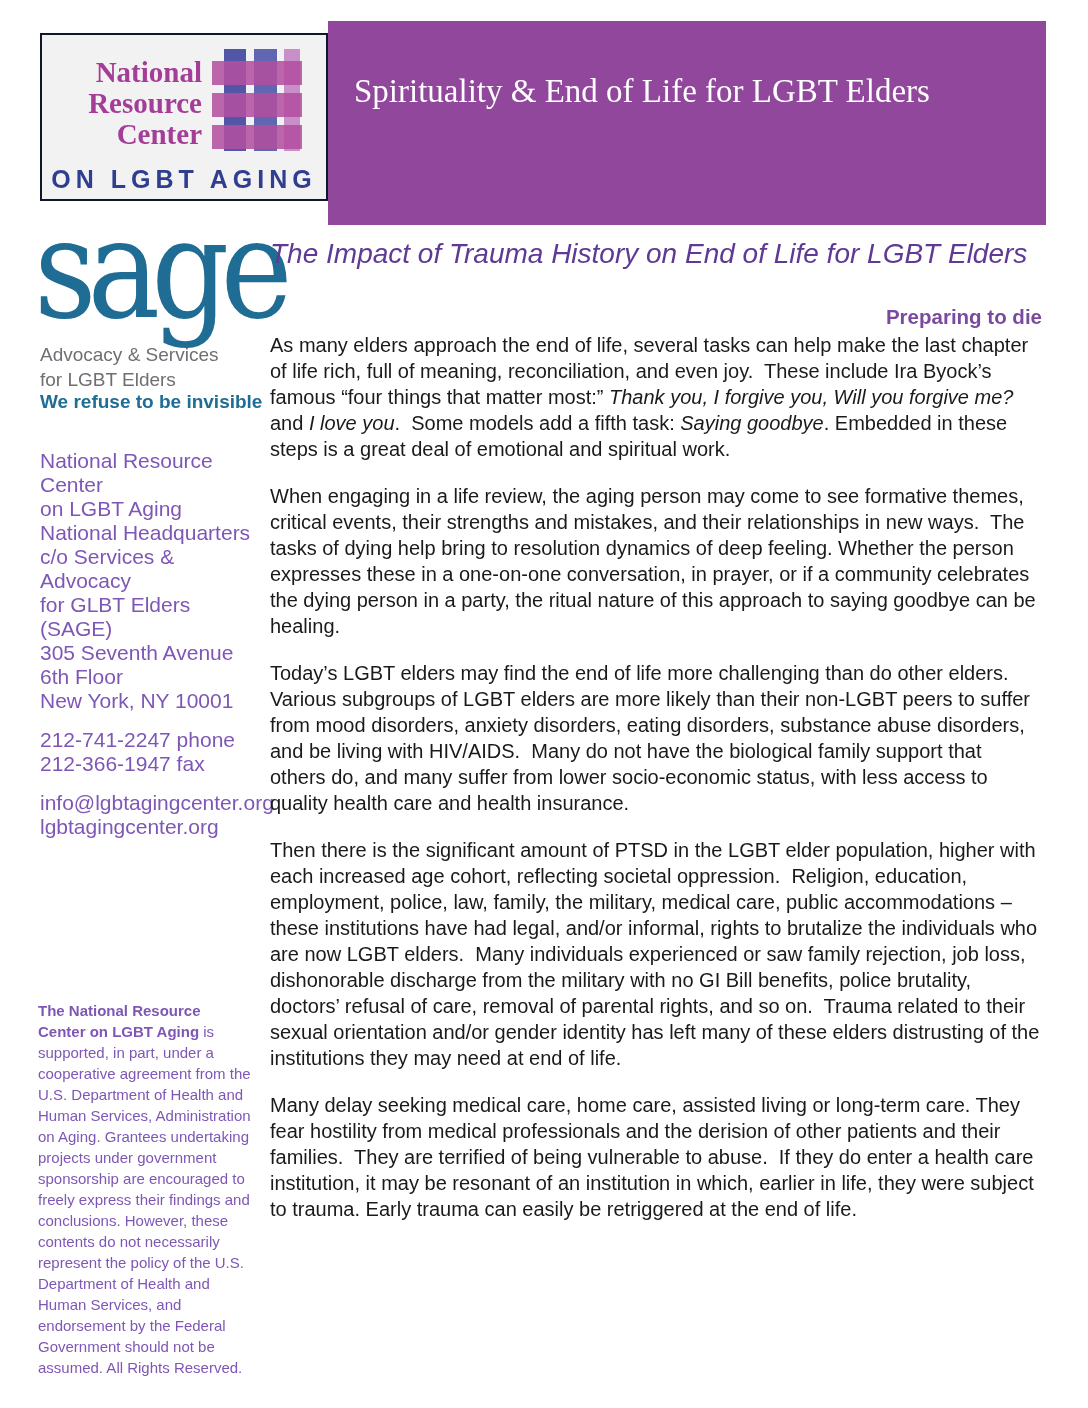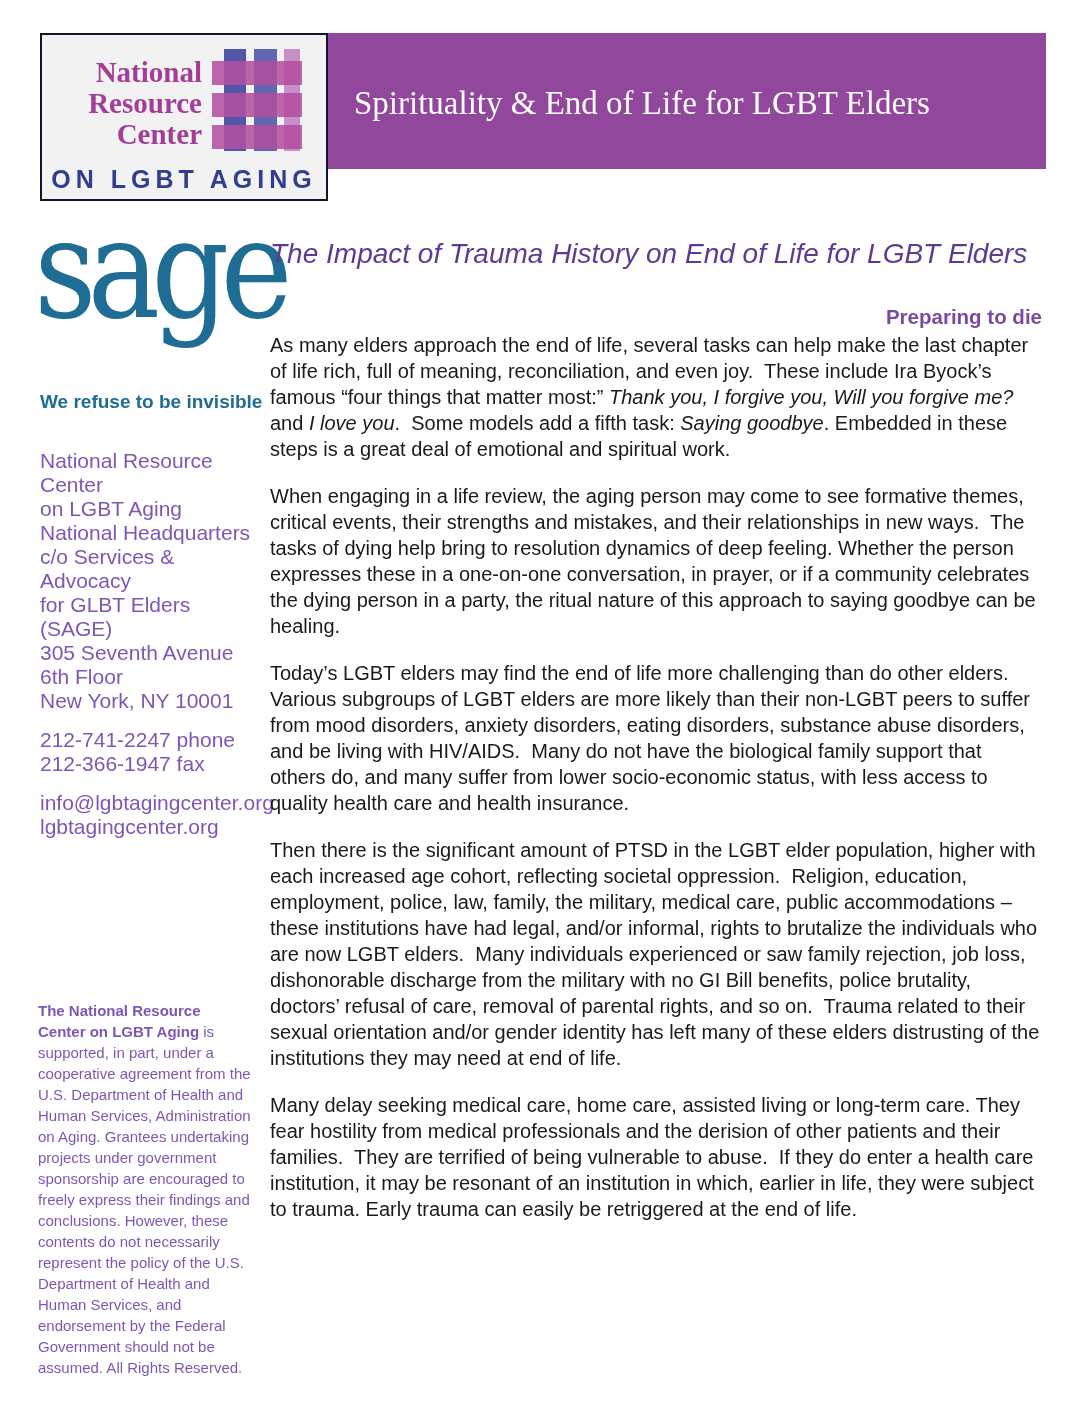--- a/index.html
+++ b/index.html
@@ -23,21 +23,21 @@
   .plaid .v1 { left:12px; width:22px; background:var(--plaid-blue1); }
   .plaid .v2 { left:42px; width:23px; background:var(--plaid-blue2); }
   .plaid .v3 { left:72px; width:16px; background:var(--plaid-pink); }
   .plaid .h { position:absolute; left:0; right:0; height:24px; background:rgba(178,79,158,0.87); }
   .plaid .h1 { top:12px; } .plaid .h2 { top:44px; } .plaid .h3 { top:76px; }
   .on-lgbt {
     position:absolute; left:0; right:0; top:130px; text-align:center;
     color:var(--logo-blue); font-weight:bold; font-size:25px; letter-spacing:5px;
   }
   .banner {
-    position:absolute; left:328px; top:33px; width:718px; height:136px;
+    position:absolute; left:328px; top:21px; width:718px; height:204px;
     background:var(--banner-purple);
   }
   .banner-title {
     position:absolute; left:26px; top:52px;
     font-family:"Liberation Serif", serif; font-size:33px; color:#ffffff; white-space:nowrap;
   }
 
   
   .sage-wordmark {
     position:absolute; left:34px; top:200px; line-height:1;
@@ -94,20 +94,24 @@
       <i class="h h3"></i>
     </div>
     <div class="on-lgbt">ON LGBT AGING</div>
   </div>
 
   <div class="banner">
     <div class="banner-title">Spirituality &amp; End of Life for LGBT Elders</div>
   </div>
 
   <div class="sage-wordmark">sage</div>
+  <div class="tagline">
+    <div>Advocacy &amp; Services</div>
+    <div>for LGBT Elders</div>
+  </div>
   <div class="motto">We refuse to be invisible</div>
 
   <div class="contact">
     <div>
         <div>National Resource Center</div>
         <div>on LGBT Aging</div>
         <div>National Headquarters</div>
         <div>c/o Services &amp; Advocacy</div>
         <div>for GLBT Elders (SAGE)</div>
         <div>305 Seventh Avenue</div>

